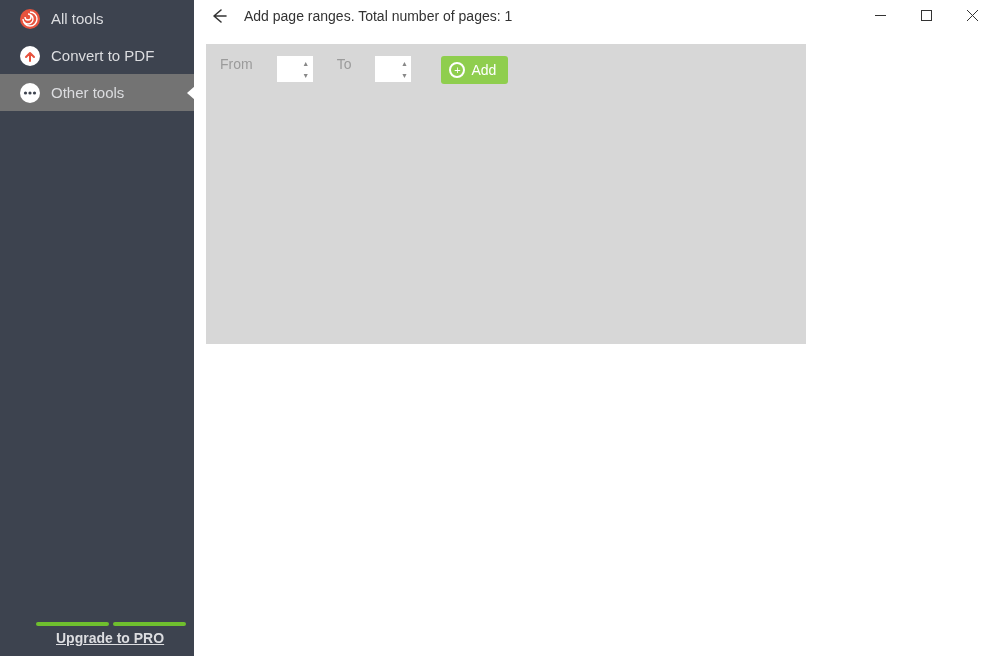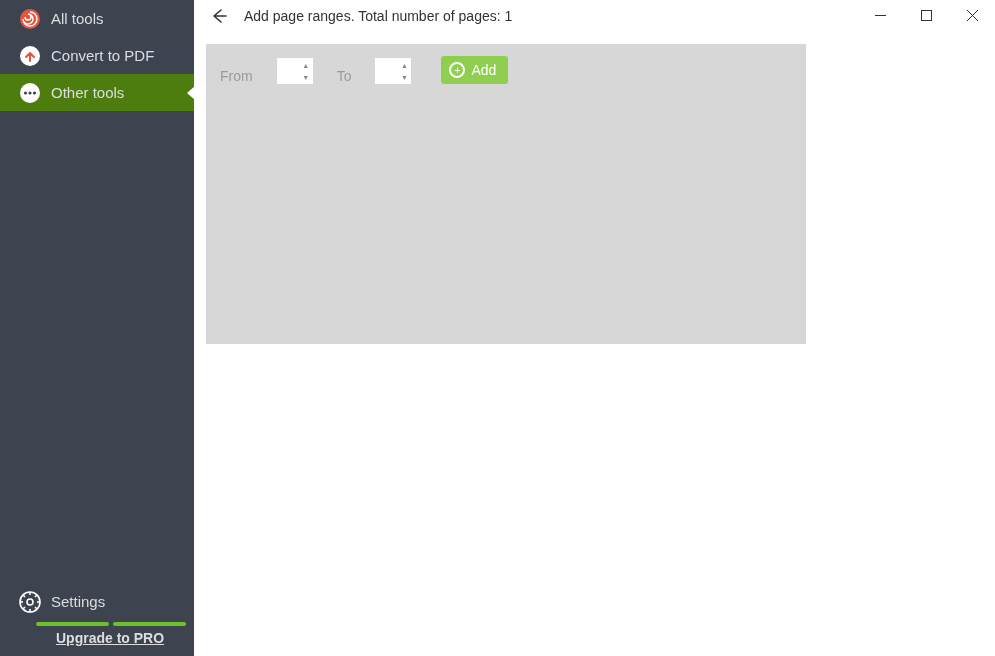--- a/index.html
+++ b/index.html
@@ -23,21 +23,21 @@
 .sidebar-top { flex: 1; }
 .sidebar-item {
   display: flex;
   align-items: center;
   height: 37px;
   padding-left: 19px;
   cursor: pointer;
   position: relative;
 }
 .sidebar-item.active {
-  background: #4d7c0f;
+  background: #737373;
 }
 .sidebar-item.active::after {
   content: "";
   position: absolute;
   right: -1px;
   top: 50%;
   transform: translateY(-50%);
   width: 0; height: 0;
   border-top: 7px solid transparent;
   border-bottom: 7px solid transparent;
@@ -114,21 +114,21 @@
 
 .work-panel {
   margin: 12px 0 0 12px;
   width: 600px;
   height: 300px;
   background: #d7d7d7;
   padding: 12px 14px;
 }
 .range-row {
   display: flex;
-  align-items: flex-end;
+  align-items: flex-start;
   gap: 24px;
 }
 .range-label {
   color: #9b9b9b;
   font-size: 14px;
 }
 .spinner {
   position: relative;
   width: 36px; height: 26px;
   background: #ffffff;
@@ -213,39 +213,20 @@
             <circle cx="11" cy="11" r="1.6" fill="#3d434f"></circle>
             <circle cx="15.5" cy="11" r="1.6" fill="#3d434f"></circle>
           </svg>
       </span>
       <span class="sidebar-label">Other tools</span>
     </div>
 
   </div>
 
   <div class="sidebar-bottom">
-    <div class="sidebar-item">
-      <span class="sidebar-icon">
-        <svg width="22" height="22" viewBox="0 0 22 22">
-            <circle cx="11" cy="11" r="10" fill="none" stroke="#fff" stroke-width="1.6"></circle>
-            <circle cx="11" cy="11" r="3" fill="none" stroke="#fff" stroke-width="1.6"></circle>
-            <g stroke="#fff" stroke-width="1.6">
-              <line x1="11" y1="1" x2="11" y2="4"></line>
-              <line x1="11" y1="18" x2="11" y2="21"></line>
-              <line x1="1" y1="11" x2="4" y2="11"></line>
-              <line x1="18" y1="11" x2="21" y2="11"></line>
-              <line x1="4" y1="4" x2="6" y2="6"></line>
-              <line x1="16" y1="16" x2="18" y2="18"></line>
-              <line x1="4" y1="18" x2="6" y2="16"></line>
-              <line x1="16" y1="6" x2="18" y2="4"></line>
-            </g>
-          </svg>
-      </span>
-      <span class="sidebar-label">Settings</span>
-    </div>
 
 
     <div class="progress-row">
       <div class="progress-bar"></div>
       <div class="progress-bar"></div>
     </div>
 
     <div class="upgrade">Upgrade to PRO</div>
   </div>
 </div>

